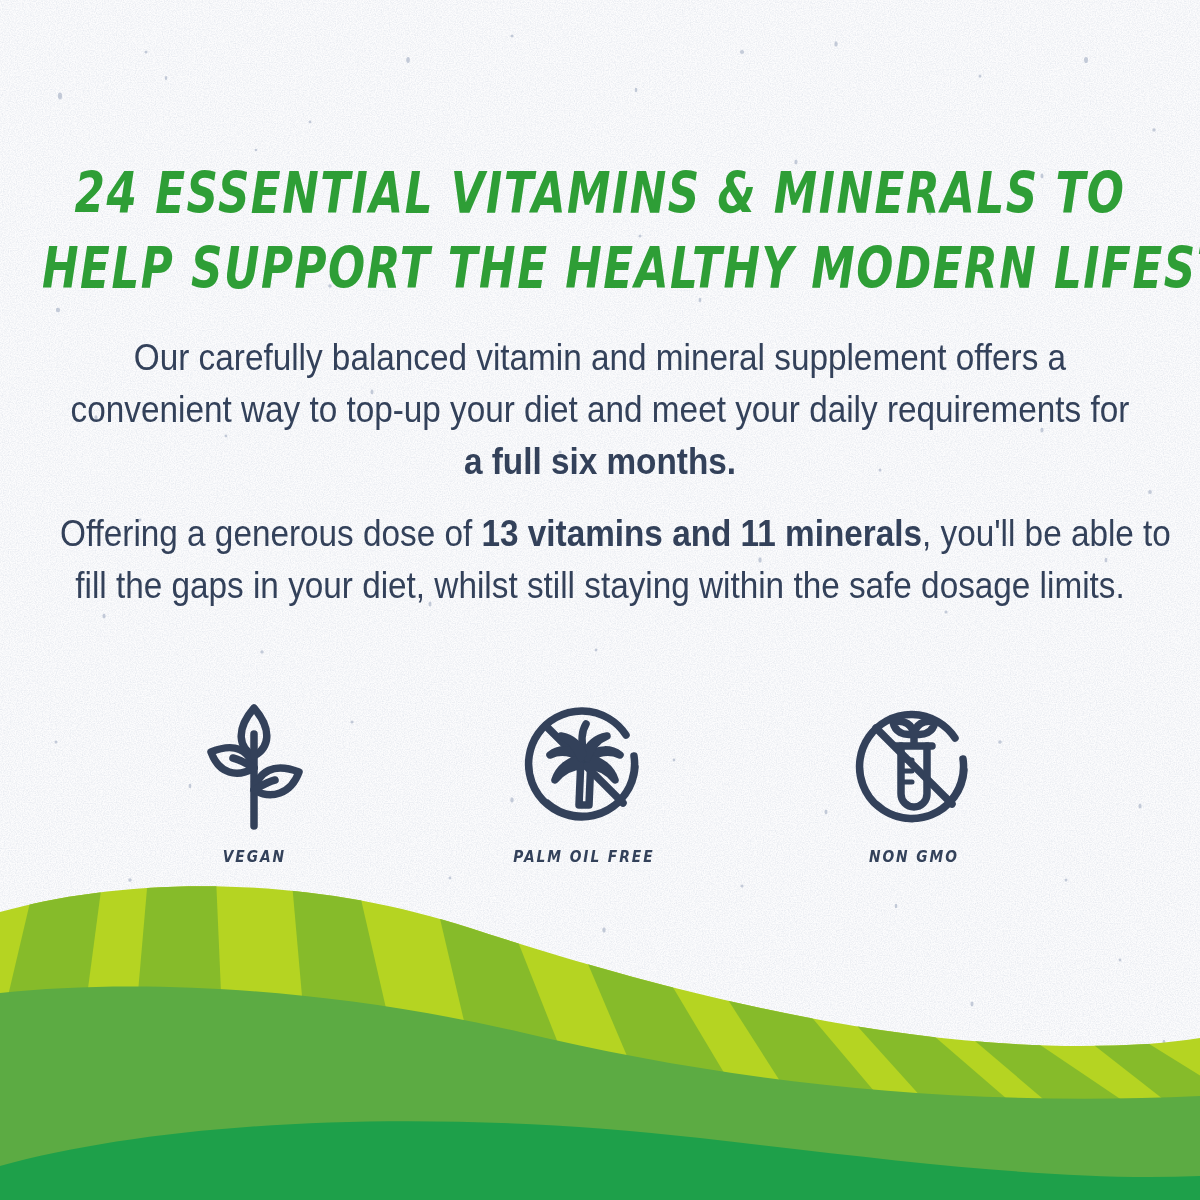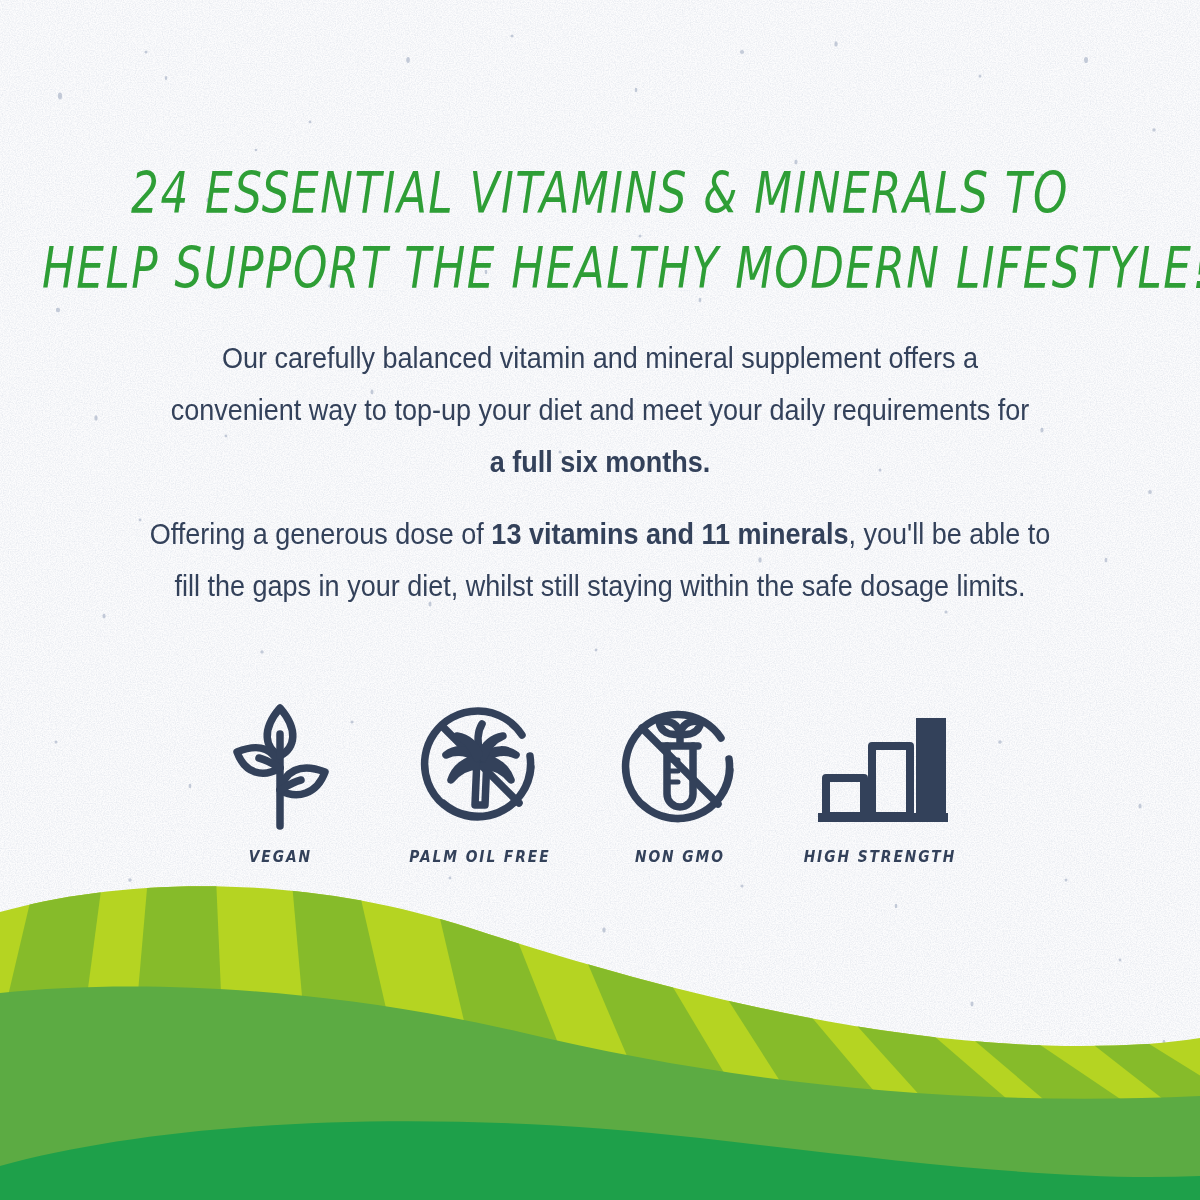--- a/index.html
+++ b/index.html
@@ -29,21 +29,21 @@
   
   .headline {
     position: absolute;
     z-index: 5;
     top: 124px;
     left: 0;
     width: 1200px;
     text-align: center;
     color: #2e9e36;
     font-family: "DejaVu Sans", sans-serif;
-    font-weight: 400;
+    font-weight: 700;
     font-style: italic;
     font-size: 47px;
     line-height: 75px;
     letter-spacing: 1.6px;
     text-transform: uppercase;
   }
   .headline .hl-line {
     display: block;
     white-space: nowrap;
     transform: scaleX(0.93) scaleY(1.22);
@@ -51,42 +51,42 @@
 
   
   .body-copy {
     position: absolute;
     z-index: 5;
     left: 0;
     width: 1200px;
     text-align: center;
     color: #33415a;
     font-family: "Liberation Sans", sans-serif;
-    font-size: 30px;
+    font-size: 37px;
     line-height: 52px;
   }
   .body-copy .bline {
     display: block;
     white-space: nowrap;
     transform: scaleX(0.9);
   }
   .body-copy b { font-weight: 700; }
 
   #para1 { top: 332px; }
   #para2 { top: 508px; }
 
   
   .badges {
     position: absolute;
     z-index: 5;
     top: 700px;
-    left: 180px;
+    left: 154px;
     width: 860px;
     display: flex;
-    justify-content: flex-start;
+    justify-content: space-between;
     align-items: flex-end;
   }
   .badge {
     display: flex;
     flex-direction: column;
     align-items: center;
     width: 200px;
   }
   .badge-art {
     height: 130px;
@@ -275,33 +275,20 @@
 
             <path d="M63 40 L63 26"></path>
             <path d="M63 30 C52 32 44 28 42 18 C54 15 61 21 63 30 Z"></path>
             <path d="M63 30 C74 32 82 28 84 18 C72 15 65 21 63 30 Z"></path>
           </g>
         </svg>
       </div>
       <div class="badge-label">Non GMO</div>
     </div>
 
-    <div class="badge">
-      <div class="badge-art">
-        <svg width="140" height="118" viewBox="0 0 140 118">
-          <g fill="none" stroke="#33415a" stroke-width="8" stroke-linejoin="round">
-            <rect x="16" y="66" width="38" height="38"></rect>
-            <rect x="62" y="34" width="38" height="70"></rect>
-          </g>
-          <rect x="106" y="6" width="30" height="98" fill="#33415a"></rect>
-          <rect x="8" y="101" width="130" height="9" fill="#33415a"></rect>
-        </svg>
-      </div>
-      <div class="badge-label">High Strength</div>
-    </div>
 
   </div>
 
   <svg class="hills" viewBox="0 0 1200 330" preserveAspectRatio="none" aria-hidden="true">
     <defs>
       <clipPath id="stripeHillClip">
         <path d="M0 42 C120 8 300 2 470 58 C660 120 880 176 1080 176 C1130 176 1170 173 1200 168 L1200 330 L0 330 Z"></path>
       </clipPath>
       <clipPath id="midHillClip">
         <path d="M0 123 C140 108 330 118 520 162 C720 210 950 238 1200 226 L1200 330 L0 330 Z"></path>

